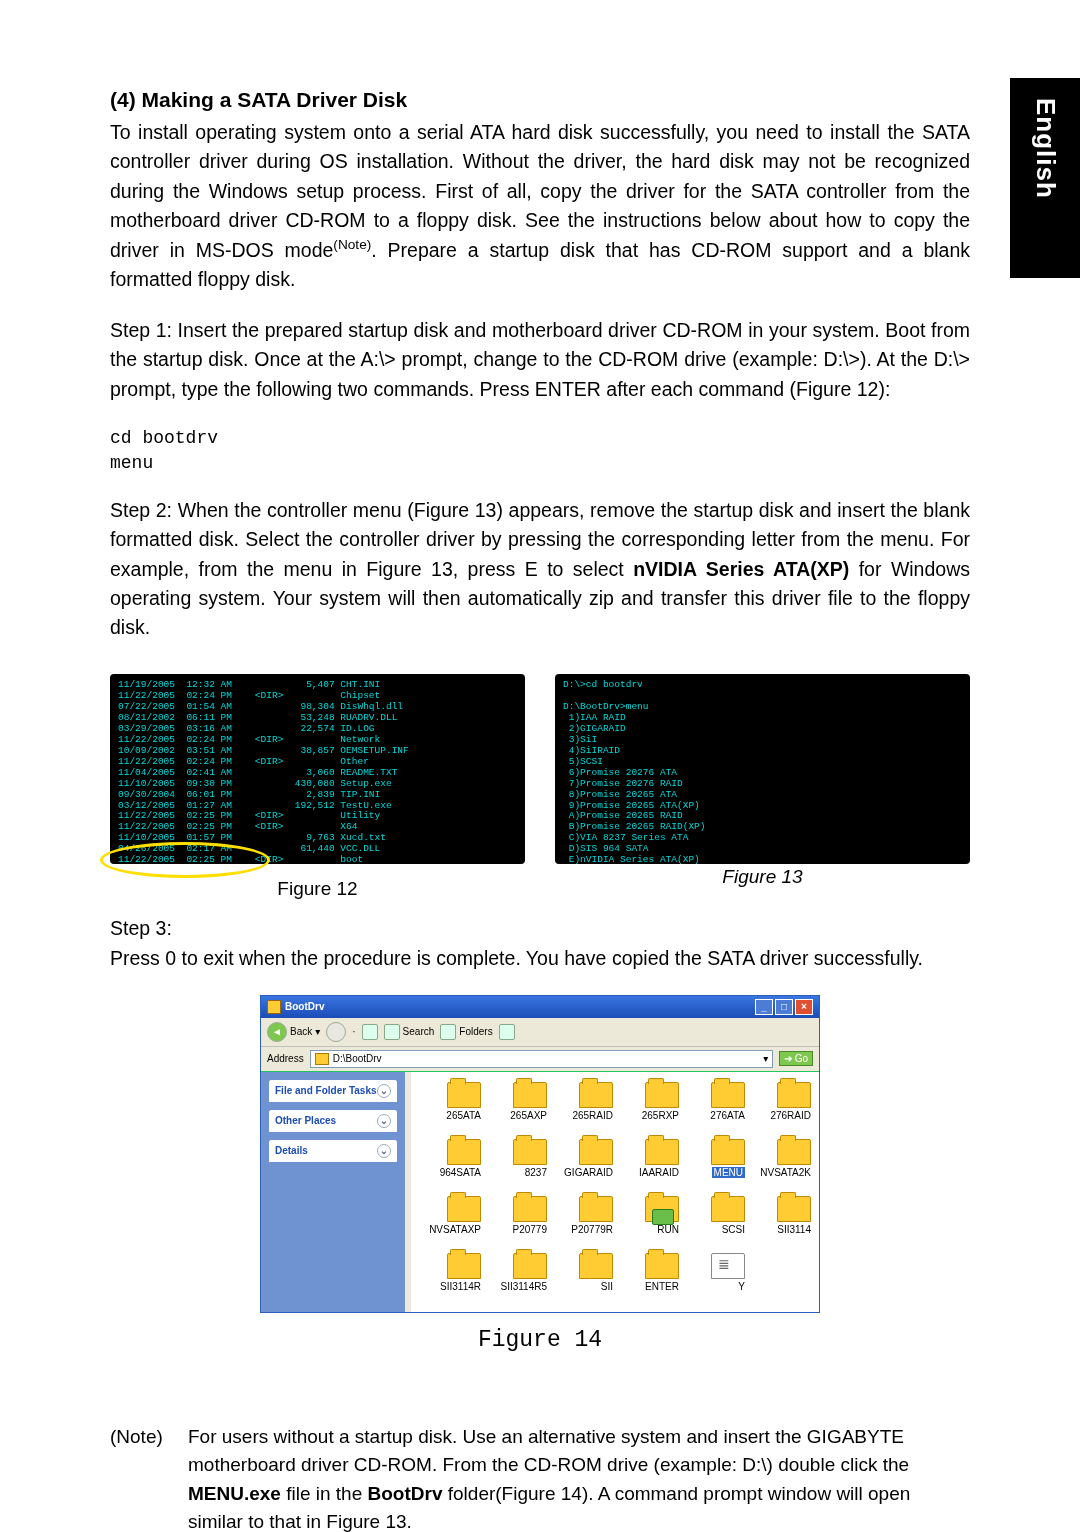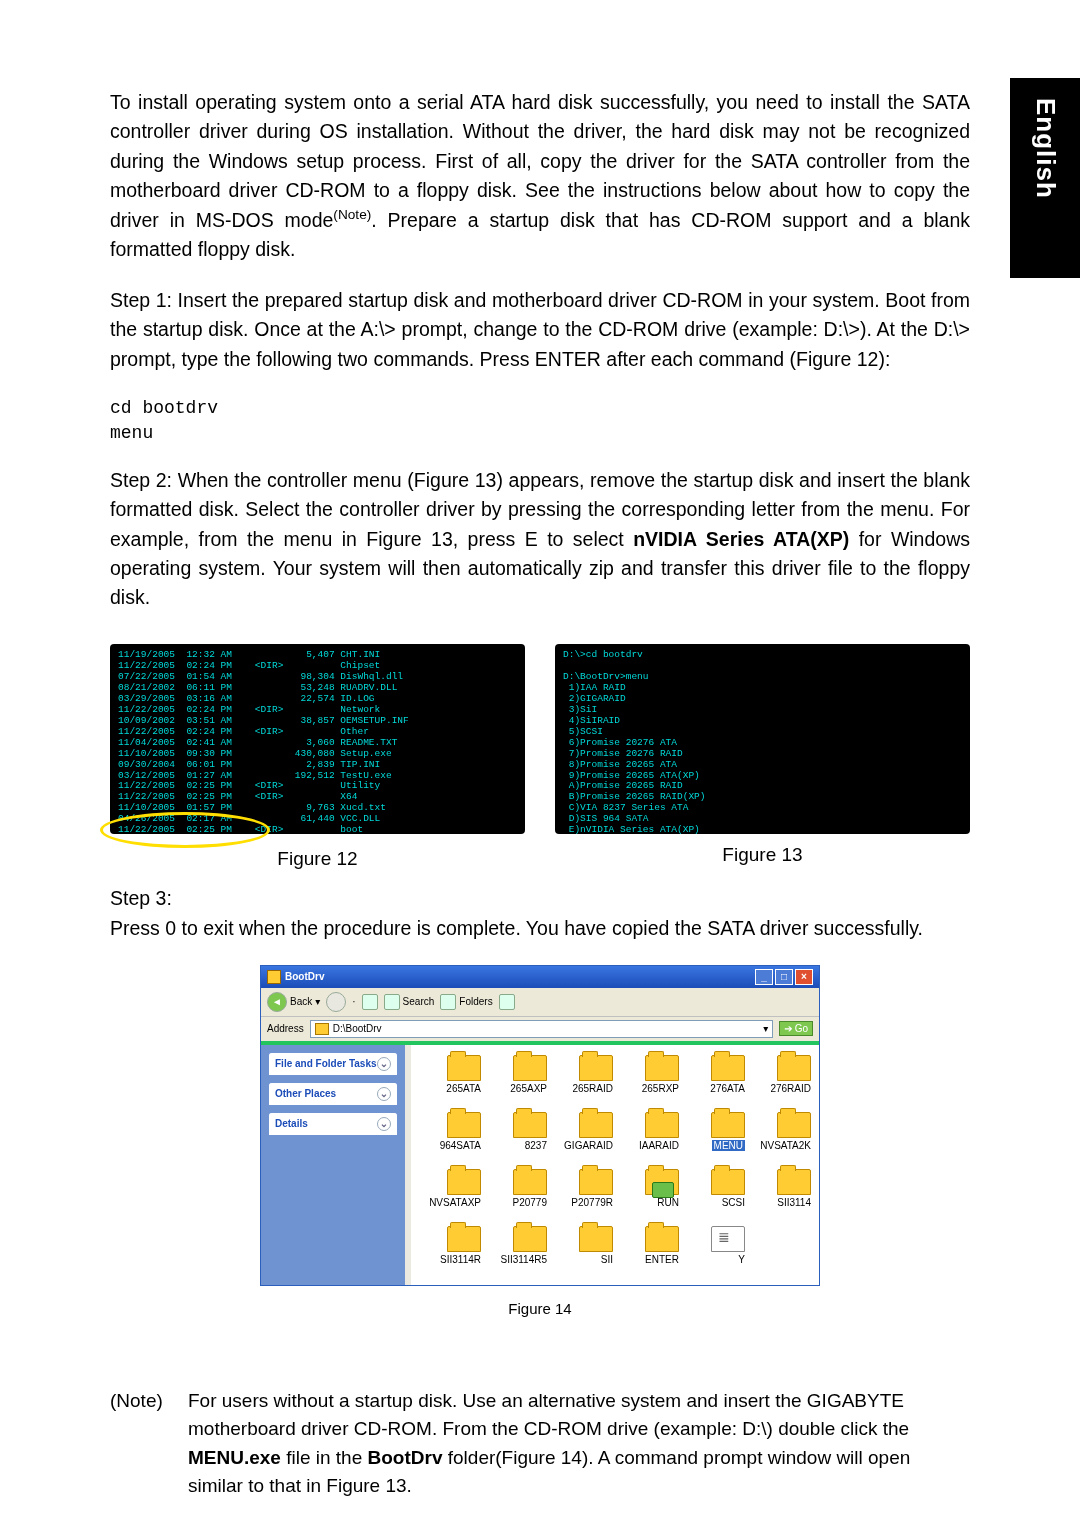--- a/index.html
+++ b/index.html
@@ -80,21 +80,21 @@
     position: relative;
     top: -22px;
     left: -10px;
     pointer-events: none;
   }
   .fig-caption {
     text-align: center;
     font-size: 19px;
   }
   .fig12 .fig-caption { margin-top: -22px; }
-  .fig13 .fig-caption { margin-top: 10px; }
+  .fig13 .fig-caption { margin-top: 2px; font-style: italic; }
   .step3-block { margin-top: 14px; }
   
   .explorer-wrap { display: flex; justify-content: center; margin-top: 18px; }
   .explorer {
     width: 560px;
     border: 1px solid #2b5fbd;
     font-family: Tahoma, sans-serif;
     font-size: 10px;
     background: #eceae0;
   }
@@ -117,52 +117,53 @@
   }
   .winbtn.close { background: #e05030; }
   .menubar { background: #ece9d8; height: 18px; padding: 2px 6px; display:flex; gap:12px; border-bottom:1px solid #c0c0c0; align-items:center; }
   .menubar span { text-decoration: none; }
   .menubar span::first-letter { text-decoration: underline; }
   .winlogo { margin-left:auto; width:18px; height:16px; background: conic-gradient(#f00 0 25%, #0a0 0 50%, #06f 0 75%, #fd0 0); border-radius:3px;}
   .toolbar { background:#ece9d8; padding:4px 6px; display:flex; align-items:center; gap:6px; border-bottom:1px solid #c0c0c0;}
   .tbtn { display:flex; align-items:center; gap:3px; }
   .circle { width:20px; height:20px; border-radius:50%; border:1px solid #9a9; display:inline-block; background:#e8e8e0; }
   .circle.back { background:#7ec850; color:#fff; display:flex;align-items:center;justify-content:center;}
-  .addrbar { background:#ece9d8; padding:3px 6px; display:flex; align-items:center; gap:6px; border-bottom:4px solid #22c55e;}
+  .addrbar { background:#ece9d8; padding:3px 6px; display:flex; align-items:center; gap:6px; border-bottom:1px solid #22c55e;}
   .addrfield { flex:1; background:#fff; border:1px solid #7f9db9; height:18px; display:flex; align-items:center; padding:0 4px;}
   .folder-mini { width:14px;height:12px;background:#ffcc33;border:1px solid #aa7700;margin-right:4px;}
   .go-btn { background:#7ec850; color:#fff; border:1px solid #4a8a2a; padding:1px 4px; display:flex; align-items:center; gap:2px;}
   .expl-body { display:flex; height: 240px; gap: 6px; }
   .leftpane { width:160px; background:#6f93d1; padding:8px; display:flex; flex-direction:column; gap:8px;}
   .panelbox { background:#d7e4f6; border-radius:3px; }
   .panelhead { background:#fff; padding:4px 6px; border-radius:3px 3px 0 0; color:#1b4cb8; font-weight:bold; display:flex; justify-content:space-between; align-items:center;}
   .chev { width:14px;height:14px;border:1px solid #9ab;border-radius:50%;display:inline-flex;align-items:center;justify-content:center;color:#668;}
   .rightpane { flex:1; background:#fff; padding: 10px 8px; }
   .icon-grid { display:grid; grid-template-columns: repeat(6, 1fr); gap-row: 16px; row-gap:18px; column-gap:4px; justify-items:center;}
   .ficon { display:flex; flex-direction:column; align-items:flex-end; gap:2px; width:62px;}
   .ficon .fglyph { width:34px; height:26px; background:#ffcc33; border:1px solid #c08a00; border-radius:2px 2px 0 0; position:relative;}
   .ficon .fglyph::before { content:""; position:absolute; top:-5px; left:2px; width:14px; height:5px; background:#ffcc33; border:1px solid #c08a00; border-bottom:none; border-radius:2px 2px 0 0;}
   .ficon .label { font-size:10px; text-align:center; }
   .ficon.selected .label { background:#316ac5; color:#fff; padding:0 2px;}
   .ini .fglyph { background:#fff; border:1px solid #888;}
   .ini .fglyph::before{display:none;}
   .ini .fglyph::after { content:"≣"; position:absolute; top:2px; left:6px; color:#666; font-size:14px;}
   .run .fglyph::after { content:""; position:absolute; bottom:-4px; left:6px; width:20px;height:14px;background:#6abf4b;border:1px solid #2a7a1a;border-radius:2px;}
-  .fig14-cap { text-align:center; font-size:15px; margin-top:14px; }
+  .fig14-cap { text-align:center; font-size:23px; margin-top:14px;font-family:Liberation Mono, monospace; }
   .note-block { display:flex; gap:18px; margin-top: 70px; font-size:19px; line-height:1.5;}
   .note-block .nlabel { min-width:60px; }
   .tool-ico{width:16px;height:16px;display:inline-block;border:1px solid #8a8;border-radius:2px;background:#dfe;}
 </style>
 </head>
 <body>
 
 <div class="side-tab">English</div>
 
 <div class="page">
 
+  <h3 class="section-title">(4)  Making a SATA Driver Disk</h3>
 
   <p class="body">
     <span>To install operating system onto a serial ATA hard disk successfully, you need to install the SATA controller driver during OS installation. Without the driver, the hard disk may not be recognized during the Windows setup process.  First of all, copy the driver for the SATA controller from the motherboard driver CD-ROM to a floppy disk. See the instructions below about how to copy the driver in MS-DOS mode</span><sup>(Note)</sup><span>. Prepare a startup disk that has CD-ROM support and a blank formatted floppy disk.</span>
   </p>
 
   <p class="body">Step 1: Insert the prepared startup disk and motherboard driver CD-ROM in your system.  Boot from the startup disk. Once at the A:\&gt; prompt, change to the CD-ROM drive (example: D:\&gt;).  At the D:\&gt; prompt, type the following two commands. Press ENTER after each command (Figure 12):</p>
 
   <div class="cmd-block">
     <div>cd bootdrv</div>
     <div>menu</div>

